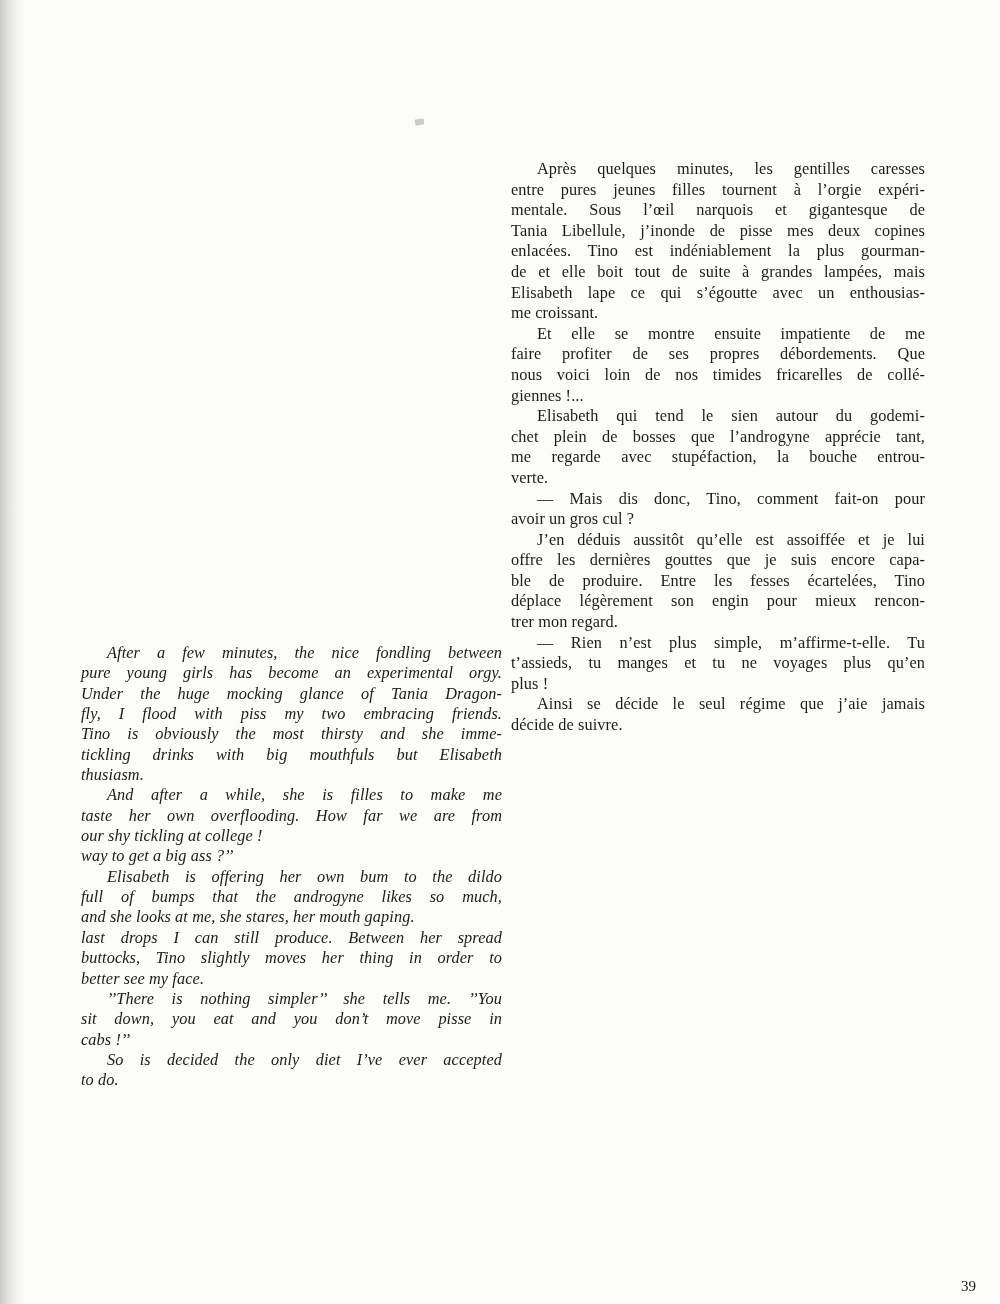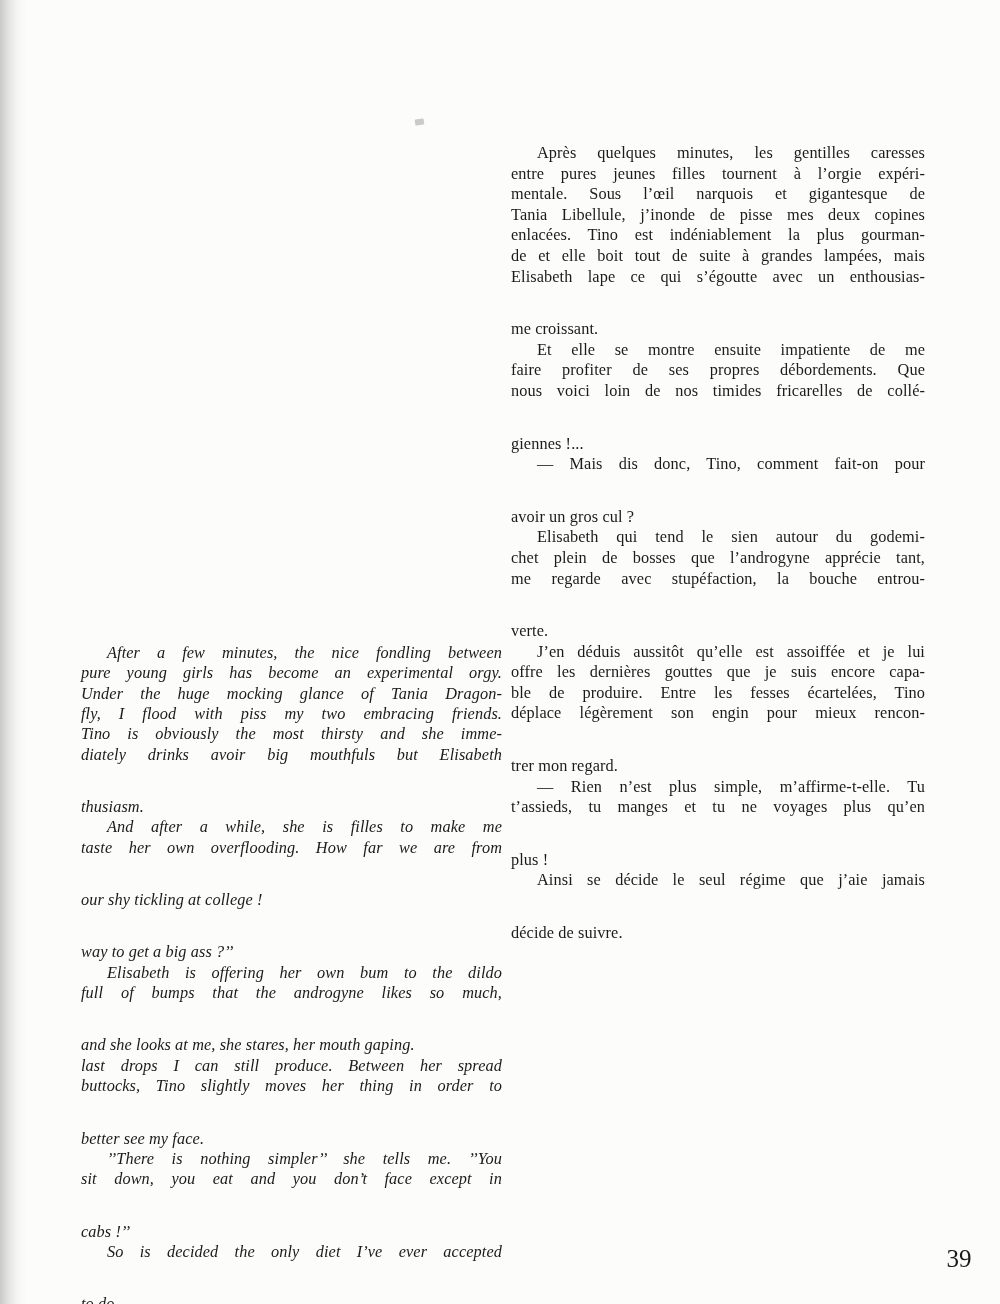--- a/index.html
+++ b/index.html
@@ -41,60 +41,60 @@
     border-radius: 1px;
     opacity: 0.75;
     transform: rotate(-8deg);
   }
   .column {
     position: absolute;
     font-size: 16.3px;
     letter-spacing: 0.1px;
   }
   .column-french {
-    left: 511px; top: 143px;
+    left: 511px; top: 159px;
     width: 414px;
     line-height: 20.6px;
   }
   .column-english {
     left: 81px; top: 643px;
     width: 421px;
     line-height: 20.35px;
     font-style: italic;
   }
   .paragraph { margin: 0; }
   .line {
     text-align: justify;
     text-align-last: justify;
   }
-  .line.last { text-align-last: left; margin-top: 32px; }
+  .line.last { text-align-last: left; }
   .line.first { text-indent: 26px; }
   .page-number {
     position: absolute;
-    left: 942px; top: 1245px;
+    left: 942px; top: 1278px;
     width: 34px;
-    font-size: 25px;
-    text-align: center;
+    font-size: 15px;
+    text-align: right;
   }
 </style>
 </head>
 <body>
 
 <div class="page">
   <div class="edge-shadow"></div>
   <div class="speck"></div>
 
   <div class="column column-english" id="column-english">
       <div class="paragraph">
         <div class="line first">After a few minutes, the nice fondling between</div>
         <div class="line">pure young girls has become an experimental orgy.</div>
         <div class="line">Under the huge mocking glance of Tania Dragon-</div>
         <div class="line">fly, I flood with piss my two embracing friends.</div>
         <div class="line">Tino is obviously the most thirsty and she imme-</div>
-        <div class="line">diately drinks avoir big mouthfuls but Elisabeth</div>
+        <div class="line">tickling drinks with big mouthfuls but Elisabeth</div>
         <div class="line last">thusiasm.</div>
       </div>
       <div class="paragraph">
         <div class="line first">And after a while, she is filles to make me</div>
         <div class="line">taste her own overflooding. How far we are from</div>
         <div class="line last">our shy tickling at college !</div>
       </div>
       <div class="paragraph">
         <div class="line last">way to get a big ass ?’’</div>
       </div>
@@ -103,21 +103,21 @@
         <div class="line">full of bumps that the androgyne likes so much,</div>
         <div class="line last">and she looks at me, she stares, her mouth gaping.</div>
       </div>
       <div class="paragraph">
         <div class="line">last drops I can still produce. Between her spread</div>
         <div class="line">buttocks, Tino slightly moves her thing in order to</div>
         <div class="line last">better see my face.</div>
       </div>
       <div class="paragraph">
         <div class="line first">’’There is nothing simpler’’ she tells me. ’’You</div>
-        <div class="line">sit down, you eat and you don’t face except in</div>
+        <div class="line">sit down, you eat and you don’t move pisse in</div>
         <div class="line last">cabs !’’</div>
       </div>
       <div class="paragraph">
         <div class="line first">So is decided the only diet I’ve ever accepted</div>
         <div class="line last">to do.</div>
       </div>
     </div>
 
   <div class="column column-french" id="column-french">
       <div class="paragraph">
@@ -130,28 +130,28 @@
         <div class="line">Elisabeth lape ce qui s’égoutte avec un enthousias-</div>
         <div class="line last">me croissant.</div>
       </div>
       <div class="paragraph">
         <div class="line first">Et elle se montre ensuite impatiente de me</div>
         <div class="line">faire profiter de ses propres débordements. Que</div>
         <div class="line">nous voici loin de nos timides fricarelles de collé-</div>
         <div class="line last">giennes !...</div>
       </div>
       <div class="paragraph">
-        <div class="line first">— Mais dis donc, Tino, comment fait-on pour</div>
-        <div class="line last">avoir un gros cul ?</div>
-      </div>
-      <div class="paragraph">
         <div class="line first">Elisabeth qui tend le sien autour du godemi-</div>
         <div class="line">chet plein de bosses que l’androgyne apprécie tant,</div>
         <div class="line">me regarde avec stupéfaction, la bouche entrou-</div>
         <div class="line last">verte.</div>
+      </div>
+      <div class="paragraph">
+        <div class="line first">— Mais dis donc, Tino, comment fait-on pour</div>
+        <div class="line last">avoir un gros cul ?</div>
       </div>
       <div class="paragraph">
         <div class="line first">J’en déduis aussitôt qu’elle est assoiffée et je lui</div>
         <div class="line">offre les dernières gouttes que je suis encore capa-</div>
         <div class="line">ble de produire. Entre les fesses écartelées, Tino</div>
         <div class="line">déplace légèrement son engin pour mieux rencon-</div>
         <div class="line last">trer mon regard.</div>
       </div>
       <div class="paragraph">
         <div class="line first">— Rien n’est plus simple, m’affirme-t-elle. Tu</div>

